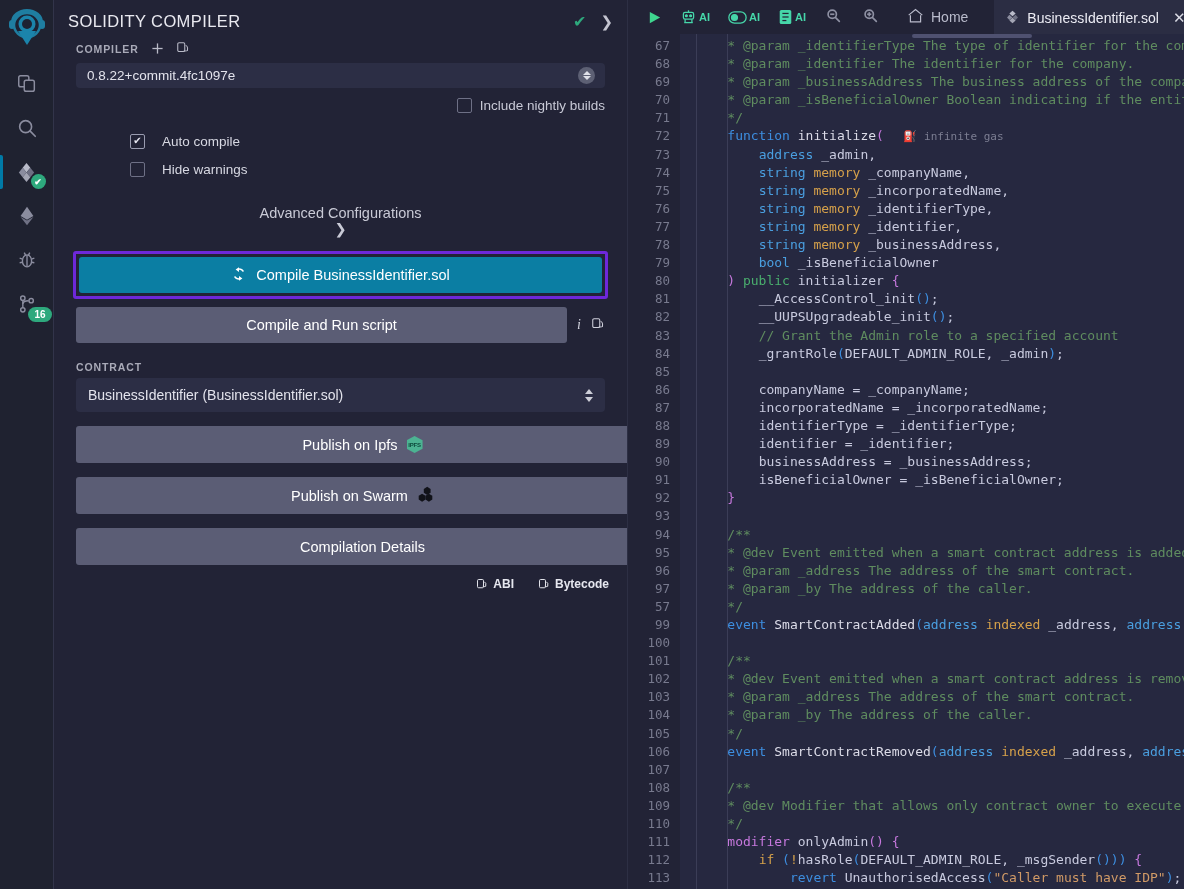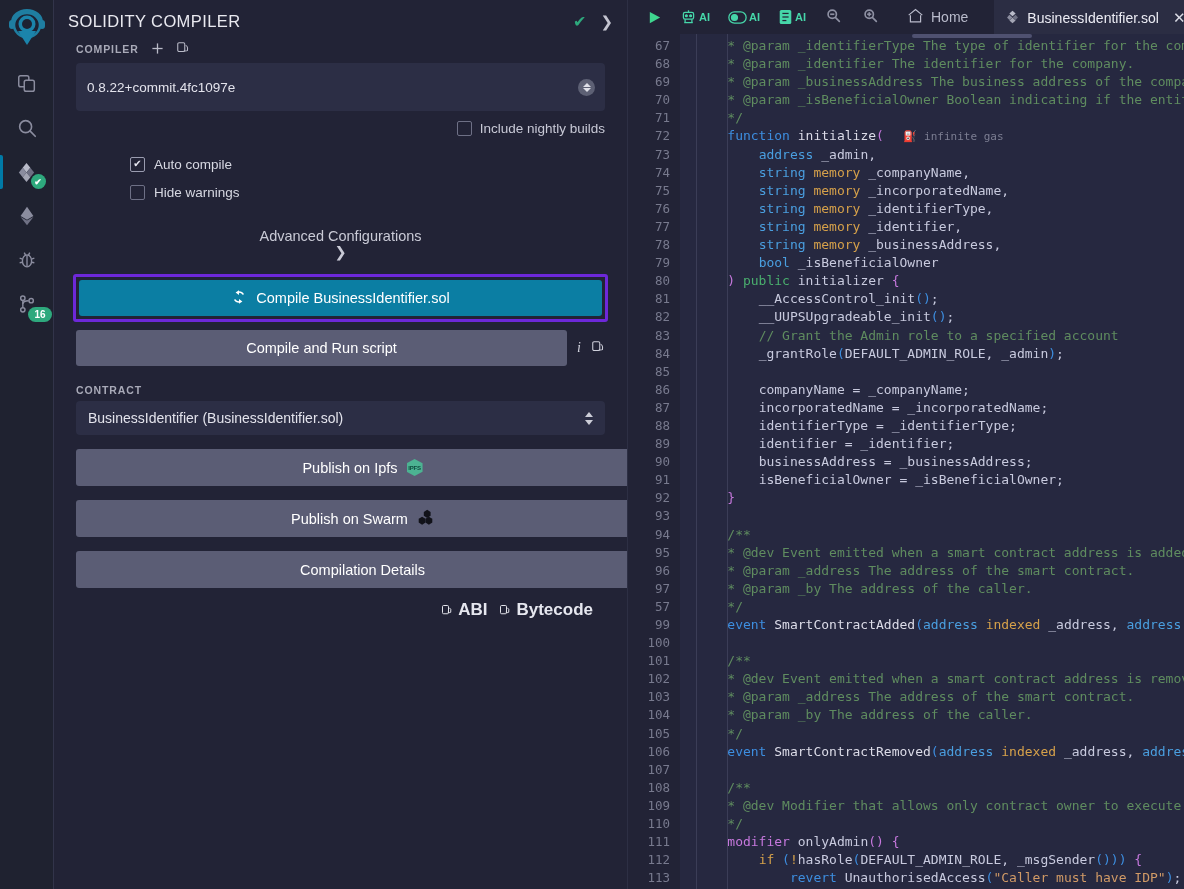--- a/index.html
+++ b/index.html
@@ -66,21 +66,21 @@
   .chev { color: #c4c4d0; font-size: 15px; }
 
   .sec-label {
     color: #a9aab8; font-size: 10.5px; letter-spacing: .9px;
     text-transform: uppercase; font-weight: 600;
   }
   .compiler-row { display: flex; align-items: center; gap: 12px; padding: 4px 0 6px 22px; }
   .mini-icon { color: #b9bac7; font-size: 13px; cursor: pointer; line-height: 1;}
 
   .select-box {
-    margin: 0 22px; height: 48px;
+    margin: 0 22px; height: 25px;
     background: #2c2e45; border-radius: 4px;
     display: flex; align-items: center; justify-content: space-between;
     padding: 0 10px 0 11px;
     color: #e3e3ec; font-size: 13.5px; cursor: pointer;
   }
   .spin-knob {
     width: 17px; height: 17px; border-radius: 50%;
     background: #5d6074; display:flex; flex-direction:column;
     align-items:center; justify-content:center; gap:1px;
   }
@@ -95,21 +95,21 @@
   .cbox {
     width: 15px; height: 15px; border: 1px solid #6e7086;
     border-radius: 2px; background: transparent;
     display: flex; align-items: center; justify-content: center;
     cursor: pointer; flex: 0 0 15px;
   }
   .cbox.checked { border-color: #9a9cb0; }
   .cbox.checked::after {
     content: "✔"; color: #e8e8f2; font-size: 10px; line-height: 1;
   }
-  .opt-row { display:flex; align-items:center; gap: 9px; margin: 0 0 0 76px; height: 28px; color:#d7d8e2; font-size:13.5px; }
+  .opt-row { display:flex; align-items:center; gap: 17px; margin: 0 0 0 76px; height: 28px; color:#d7d8e2; font-size:13.5px; }
 
   .adv-row {
     margin: 16px 22px 0 22px; padding: 6px 0;
     display:flex; align-items:center; justify-content: space-between;
     color: #c9cad6; font-size: 14.5px; cursor: pointer; flex-direction: column;
   }
 
   .compile-wrap {
     margin: 8px 19px 0 19px;
     border: 3px solid #6d28d9;
@@ -142,22 +142,22 @@
   .pub-btn { margin: 14px 22px 0 22px; height: 37px; }
   .ipfs-badge {
     width: 16px; height: 17px; background: #4cb392;
     display:inline-flex; align-items:center; justify-content:center;
     color: #0d4a3c; font-size: 6px; font-weight: bold; letter-spacing: -0.2px;
     clip-path: polygon(50% 0, 100% 25%, 100% 75%, 50% 100%, 0 75%, 0 25%);
   }
   .swarm-ic { display:inline-block; }
 
   .abi-row {
-    display:flex; justify-content:flex-end; gap: 12px;
-    margin: 12px 34px 0 0; color: #e6e7ef; font-size: 17px; font-weight: bold;
+    display:flex; justify-content:flex-end; gap: 24px;
+    margin: 12px 18px 0 0; color: #e6e7ef; font-size: 12px; font-weight: bold;
   }
   .abi-item { display:flex; align-items:center; gap:5px; cursor:pointer; }
 
   
   .editor { flex: 1 1 auto; height: 889px; background: #222336; display: flex; flex-direction: column; overflow:hidden;}
   .toolbar {
     height: 34px; display: flex; align-items: center; gap: 0;
     background: #222336; padding-left: 10px; flex: 0 0 34px;
   }
   .tb-icon { display:flex; align-items:center; gap:2px; padding: 0 9px; cursor:pointer; color:#3fd6a3; }

